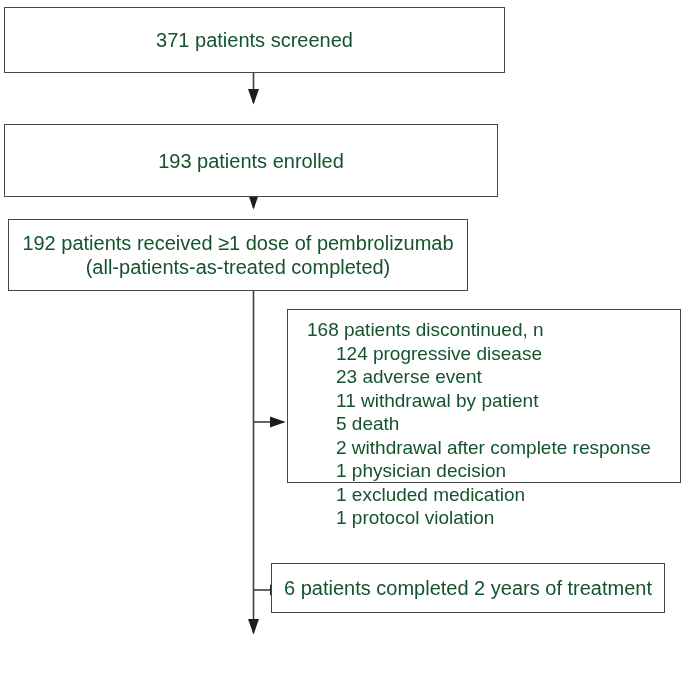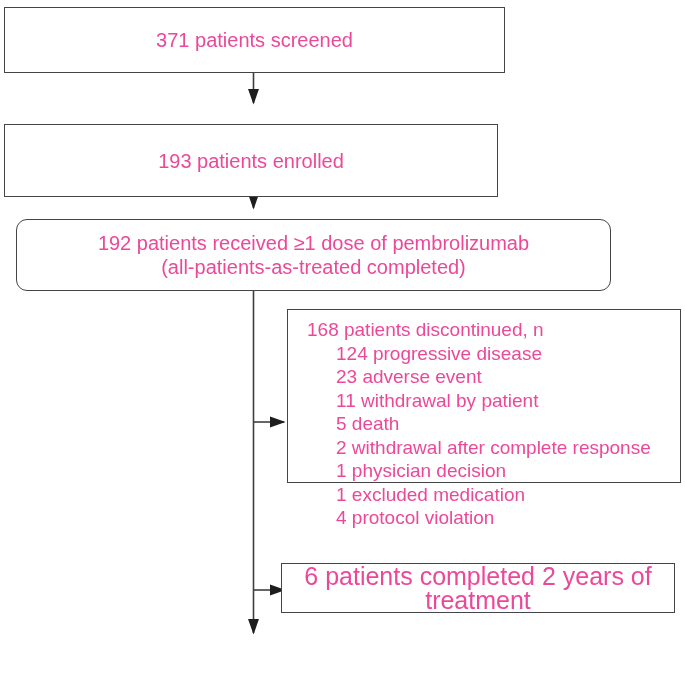--- a/index.html
+++ b/index.html
@@ -2,21 +2,21 @@
 <html><head>
 <meta charset="utf-8">
 <style>
   html, body { margin: 0; padding: 0; background: #ffffff; }
   .stage {
     position: relative;
     width: 685px;
     height: 699px;
     background: #ffffff;
     font-family: "Liberation Sans", "DejaVu Sans", sans-serif;
-    color: #ec4899;
+    color: #14532d;
     overflow: hidden;
   }
   .connectors {
     position: absolute;
     left: 0; top: 0;
     width: 685px; height: 699px;
     pointer-events: none;
   }
   .fc-box {
     position: absolute;
@@ -26,30 +26,30 @@
     display: flex;
     align-items: center;
     justify-content: center;
     text-align: center;
     font-size: 20px;
     line-height: 24px;
   }
   .fc-col { flex-direction: column; }
   #box-screened     { left: 4px;   top: 7px;   width: 501px; height: 66px; }
   #box-enrolled     { left: 4px;   top: 116px; width: 494px; height: 73px; margin-top: 8px; }
-  #box-treated      { left: 16px;   top: 219px; width: 595px; height: 72px; border-radius: 11px; }
+  #box-treated      { left: 8px;   top: 219px; width: 460px; height: 72px; }
   #box-discontinued {
     left: 287px; top: 309px; width: 394px; height: 174px;
     display: block;
     text-align: left;
     font-size: 19px;
     line-height: 23.5px;
     padding: 8px 4px 0 19px;
   }
-  #box-completed    { left: 281px; top: 563px; width: 394px; height: 50px; font-size: 25px; }
+  #box-completed    { left: 271px; top: 563px; width: 394px; height: 50px; font-size: 20px; }
   #box-ongoing      { left: 4px;   top: 636px; width: 501px; height: 60px; }
   .disc-item { margin-left: 29px; white-space: nowrap; }
   .disc-header { white-space: nowrap; }
 </style>
 </head>
 <body>
 
 <div class="stage">
 
   <svg class="connectors" viewBox="0 0 685 699" xmlns="http://www.w3.org/2000/svg">
@@ -80,21 +80,21 @@
 
   <div class="fc-box" id="box-discontinued">
     <div class="disc-header">168 patients discontinued, n</div>
     <div class="disc-item">124 progressive disease</div>
     <div class="disc-item">23 adverse event</div>
     <div class="disc-item">11 withdrawal by patient</div>
     <div class="disc-item">5 death</div>
     <div class="disc-item">2 withdrawal after complete response</div>
     <div class="disc-item">1 physician decision</div>
     <div class="disc-item">1 excluded medication</div>
-    <div class="disc-item">4 protocol violation</div>
+    <div class="disc-item">1 protocol violation</div>
   </div>
 
   <div class="fc-box" id="box-completed">
     <span>6 patients completed 2 years of treatment</span>
   </div>
 
 
 </div>
 
 </body></html>

